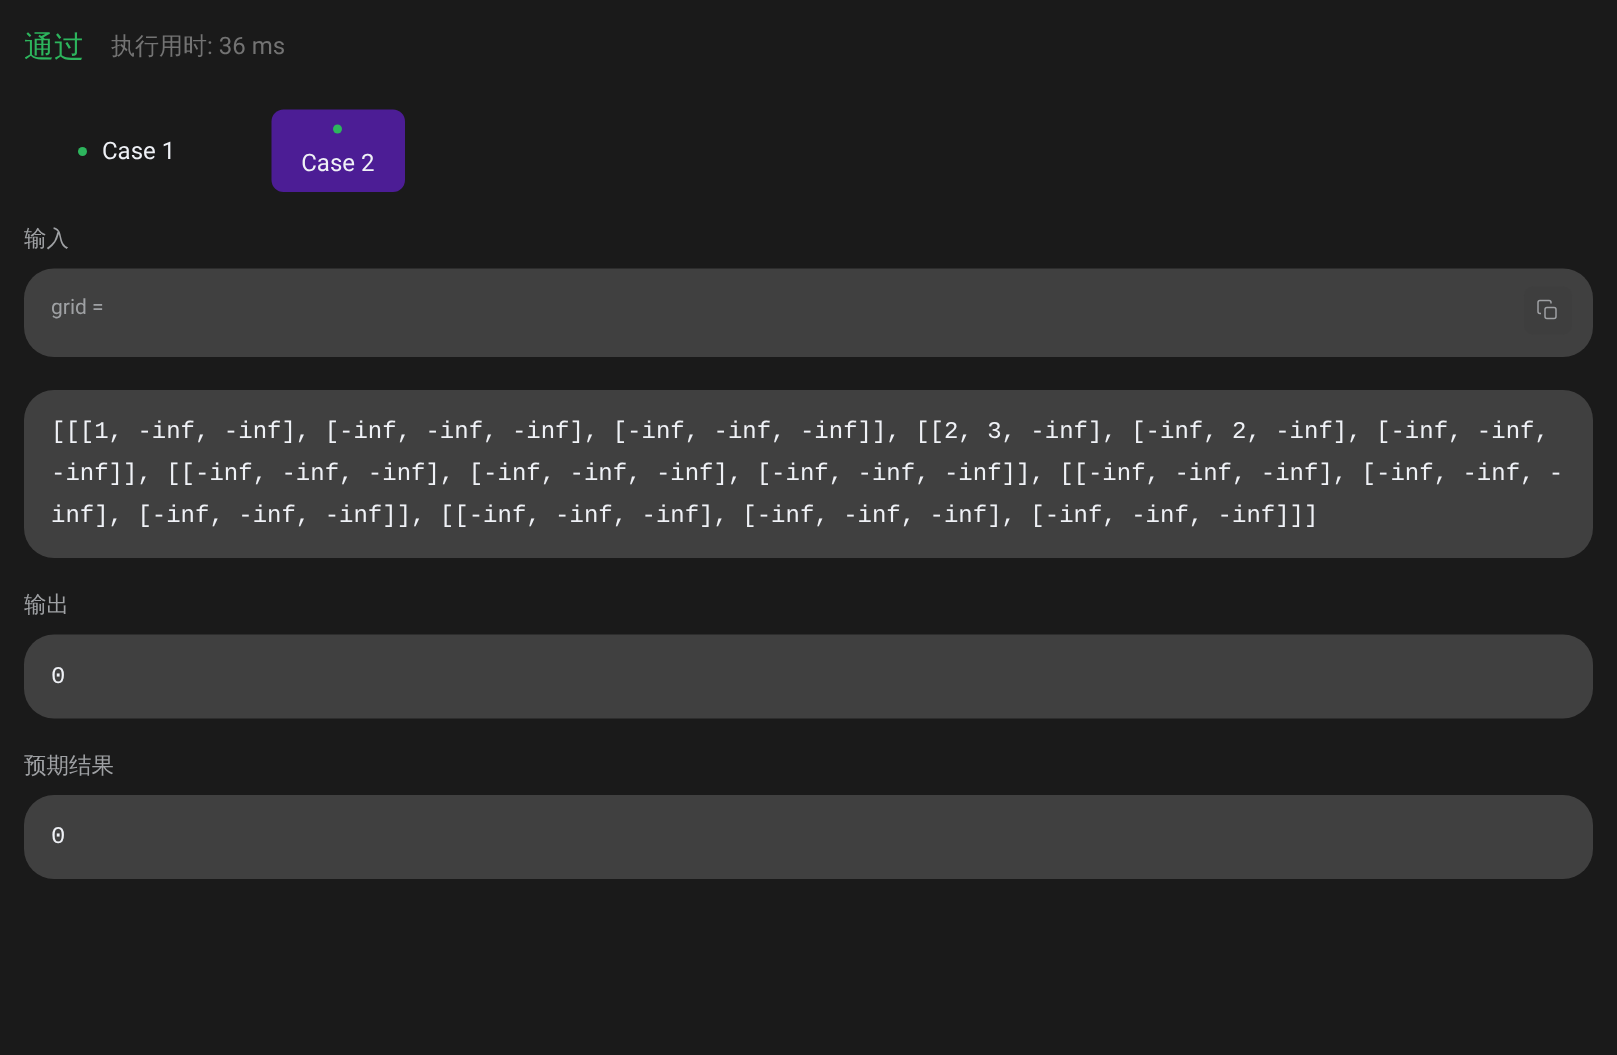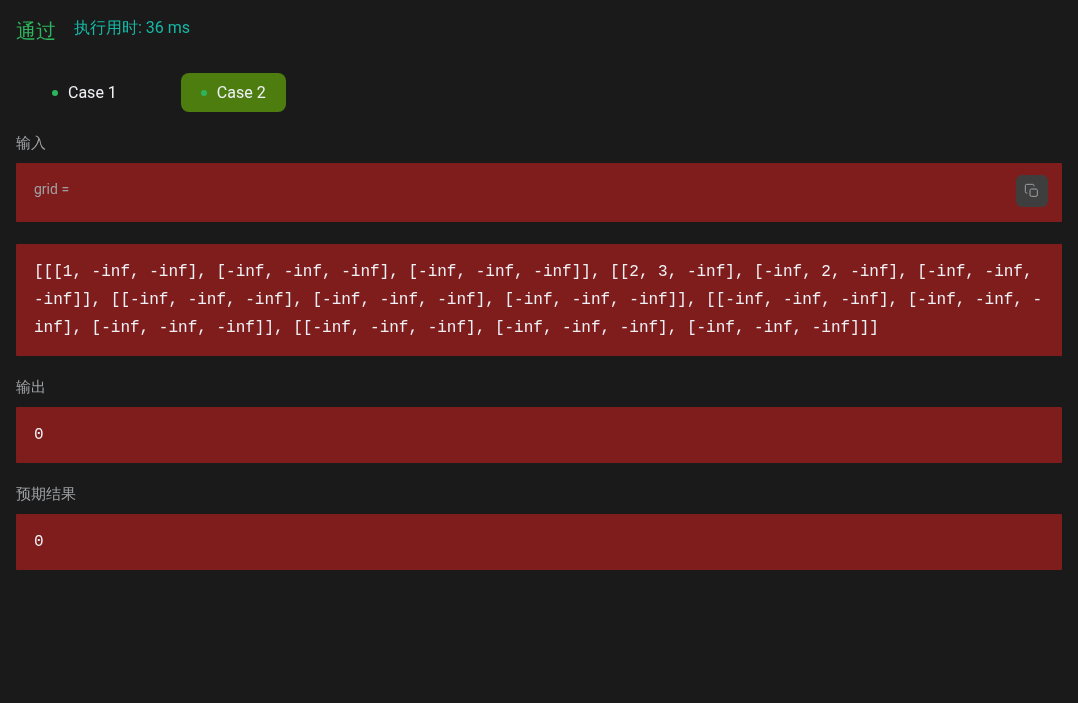--- a/index.html
+++ b/index.html
@@ -10,69 +10,70 @@
     body {
       background-color: #1a1a1a;
       color: #eff1f6;
       font-family: -apple-system, BlinkMacSystemFont, "Segoe UI", Roboto, "Helvetica Neue", Arial, sans-serif;
       padding: 18px 16px;
       width: 1078px;
       min-height: 703px;
     }
     .header {
       display: flex;
-      align-items: flex-start;
+      align-items: center;
       gap: 18px;
       margin-bottom: 28px;
     }
     .status {
       color: #2db55d;
       font-size: 20px;
       font-weight: 500;
     }
     .runtime {
-      color: #14b8a6;
+      color: #737373;
       font-size: 16px;
     }
     .tabs {
       display: flex;
       gap: 44px;
       margin-bottom: 22px;
       padding-left: 16px;
     }
     .tab {
       display: flex;
       align-items: center;
       gap: 10px;
       padding: 10px 20px;
       border-radius: 8px;
       cursor: pointer;
       font-size: 16px;
       color: #eff1f6;
     }
     .tab.active {
-      background-color: #4d7c0f;
+      background-color: #4c1d95;
+      flex-direction: column;
     }
     .tab-dot {
       width: 6px;
       height: 6px;
       border-radius: 50%;
       background-color: #2db55d;
     }
     .section {
       margin-bottom: 22px;
     }
     .section-label {
       color: #9fa1a4;
       font-size: 15px;
       margin-bottom: 10px;
     }
     .code-box {
-      background-color: #7f1d1d;
-      border-radius: 1px;
+      background-color: #404040;
+      border-radius: 20px;
       padding: 14px 18px;
       font-family: "Consolas", "Monaco", "Courier New", monospace;
       font-size: 16px;
       line-height: 1.75;
       color: #eff1f6;
       position: relative;
     }
     .code-box .param-label {
       color: #9fa1a4;
       font-size: 14px;

